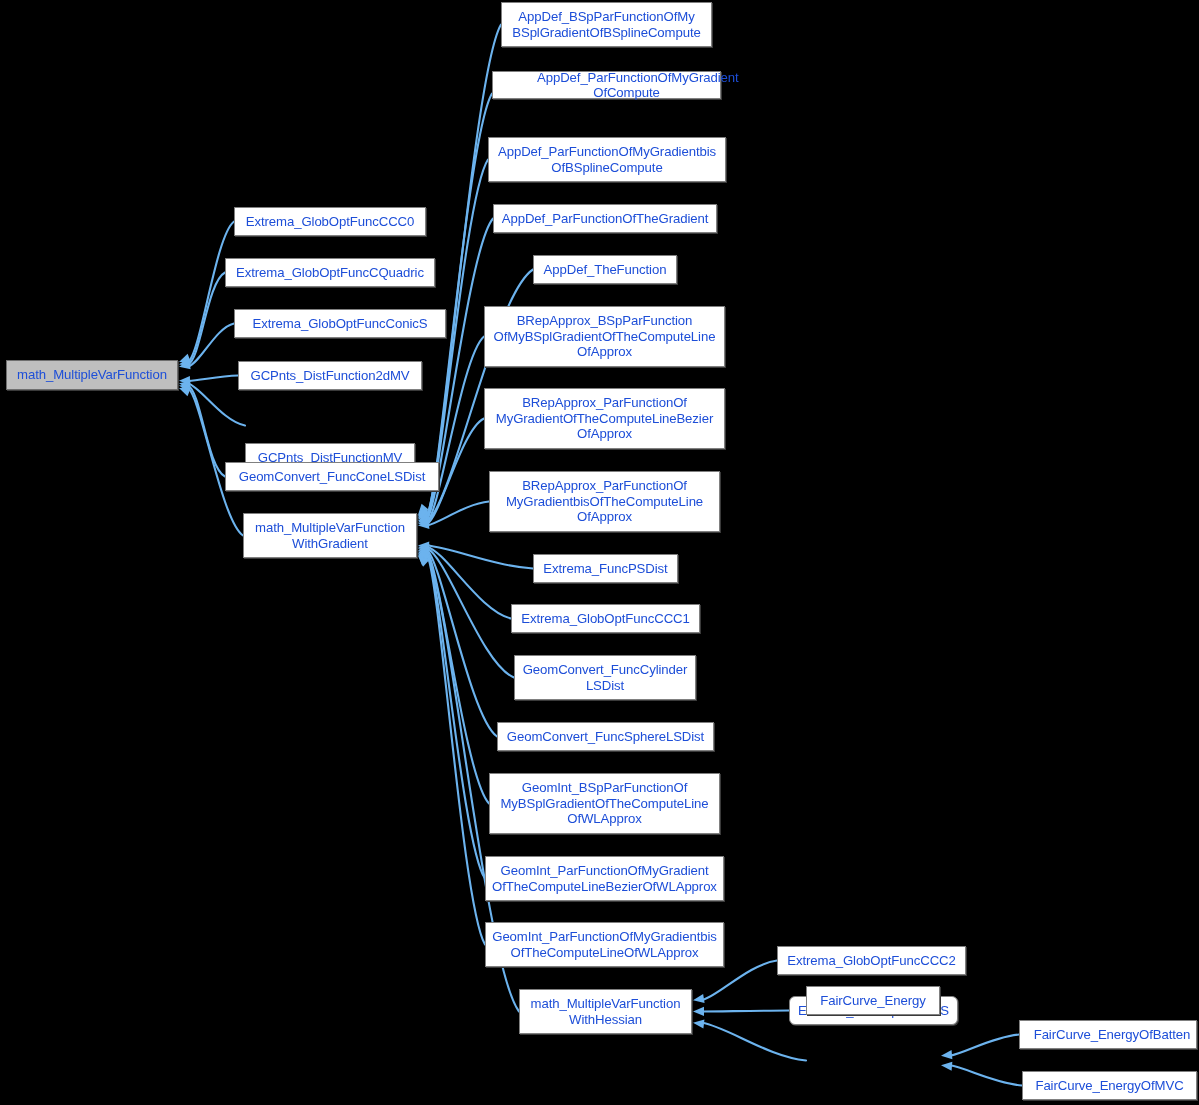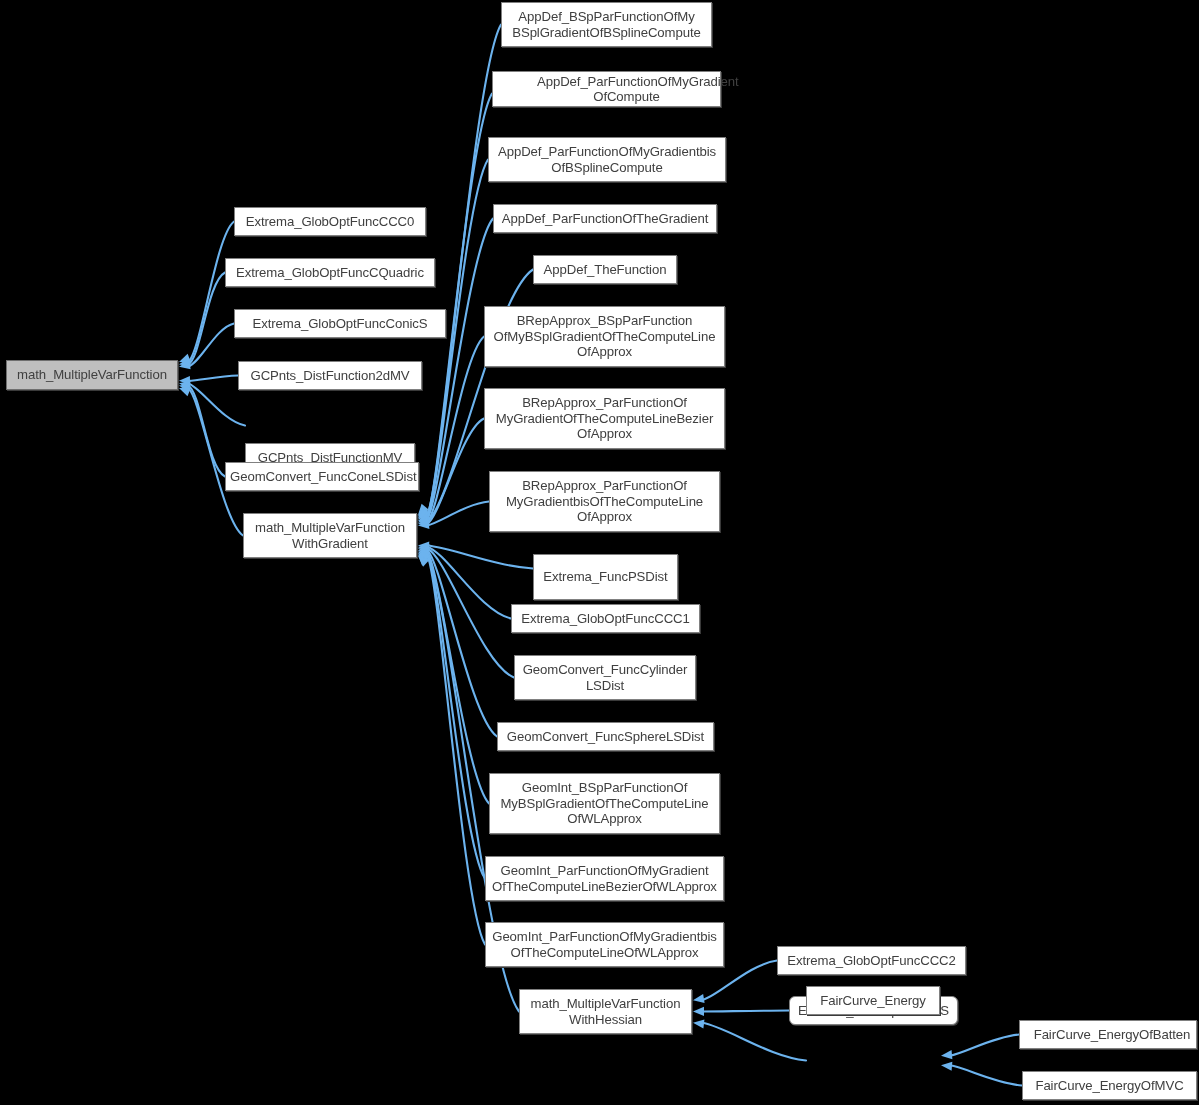--- a/index.html
+++ b/index.html
@@ -22,21 +22,21 @@
     top: 0;
     width: 1199px;
     height: 1105px;
     pointer-events: none;
   }
   .node {
     position: absolute;
     box-sizing: border-box;
     border: 1px solid #808080;
     background: #ffffff;
-    color: #404040;
+    color: #1d4ed8;
     font-size: 13.2px;
     line-height: 15.5px;
     text-align: center;
     display: flex;
     align-items: center;
     justify-content: center;
     padding: 1px 4px;
     box-shadow: 1px 1px 0 0 #3a3a3a;
     white-space: pre-line;
     letter-spacing: -0.1px;
@@ -112,41 +112,41 @@
       <path d="M 1022 1085.5 C 994.46 1083.4833333333333 965.3 1067.35 950 1065.3333333333333" fill="none" stroke="#6cb3ee" stroke-width="2.1" stroke-linecap="round"></path>
       <polygon points="941,1065.3333333333333 952.342761753299,1061.6588597917364 951.5818658965883,1070.8273404453255" fill="#6cb3ee"></polygon>
     </svg>
   <div id="node-layer">
       <div class="node root" style="left: 6px; top: 360px; width: 172px; height: 30px;"><span class="node-label">math_MultipleVarFunction</span></div>
       <div class="node" style="left: 234px; top: 207px; width: 192px; height: 29px;"><span class="node-label">Extrema_GlobOptFuncCCC0</span></div>
       <div class="node" style="left: 225px; top: 258px; width: 210px; height: 29px;"><span class="node-label">Extrema_GlobOptFuncCQuadric</span></div>
       <div class="node" style="left: 234px; top: 309px; width: 212px; height: 29px;"><span class="node-label">Extrema_GlobOptFuncConicS</span></div>
       <div class="node" style="left: 238px; top: 361px; width: 184px; height: 29px;"><span class="node-label">GCPnts_DistFunction2dMV</span></div>
       <div class="node" style="left: 245px; top: 411px; width: 170px; height: 29px; margin-top: 32px;"><span class="node-label">GCPnts_DistFunctionMV</span></div>
-      <div class="node" style="left: 225px; top: 462px; width: 194px; height: 29px;"><span class="node-label">GeomConvert_FuncConeLSDist</span></div>
+      <div class="node" style="left: 225px; top: 462px; width: 214px; height: 29px;"><span class="node-label">GeomConvert_FuncConeLSDist</span></div>
       <div class="node" style="left: 243px; top: 513px; width: 174px; height: 45px;"><span class="node-label">math_MultipleVarFunction
 WithGradient</span></div>
       <div class="node" style="left: 501px; top: 2px; width: 211px; height: 45px;"><span class="node-label">AppDef_BSpParFunctionOfMy
 BSplGradientOfBSplineCompute</span></div>
-      <div class="node" style="left: 492px; top: 71px; width: 229px; height: 36px; padding-left: 44px;"><span class="node-label">AppDef_ParFunctionOfMyGradient
+      <div class="node" style="left: 492px; top: 71px; width: 229px; height: 28px; padding-left: 44px;"><span class="node-label">AppDef_ParFunctionOfMyGradient
 OfCompute</span></div>
       <div class="node" style="left: 488px; top: 137px; width: 238px; height: 45px;"><span class="node-label">AppDef_ParFunctionOfMyGradientbis
 OfBSplineCompute</span></div>
       <div class="node" style="left: 493px; top: 204px; width: 224px; height: 29px;"><span class="node-label">AppDef_ParFunctionOfTheGradient</span></div>
       <div class="node" style="left: 533px; top: 255px; width: 144px; height: 29px;"><span class="node-label">AppDef_TheFunction</span></div>
       <div class="node" style="left: 484px; top: 306px; width: 241px; height: 61px;"><span class="node-label">BRepApprox_BSpParFunction
 OfMyBSplGradientOfTheComputeLine
 OfApprox</span></div>
       <div class="node" style="left: 484px; top: 388px; width: 241px; height: 61px;"><span class="node-label">BRepApprox_ParFunctionOf
 MyGradientOfTheComputeLineBezier
 OfApprox</span></div>
       <div class="node" style="left: 489px; top: 471px; width: 231px; height: 61px;"><span class="node-label">BRepApprox_ParFunctionOf
 MyGradientbisOfTheComputeLine
 OfApprox</span></div>
-      <div class="node" style="left: 533px; top: 554px; width: 145px; height: 46px; text-align: center;"><span class="node-label">Extrema_FuncPSDist</span></div>
+      <div class="node" style="left: 533px; top: 554px; width: 145px; height: 29px; text-align: center;"><span class="node-label">Extrema_FuncPSDist</span></div>
       <div class="node" style="left: 511px; top: 604px; width: 189px; height: 29px;"><span class="node-label">Extrema_GlobOptFuncCCC1</span></div>
       <div class="node" style="left: 514px; top: 655px; width: 182px; height: 45px;"><span class="node-label">GeomConvert_FuncCylinder
 LSDist</span></div>
       <div class="node" style="left: 497px; top: 722px; width: 217px; height: 29px;"><span class="node-label">GeomConvert_FuncSphereLSDist</span></div>
       <div class="node" style="left: 489px; top: 773px; width: 231px; height: 61px;"><span class="node-label">GeomInt_BSpParFunctionOf
 MyBSplGradientOfTheComputeLine
 OfWLApprox</span></div>
       <div class="node" style="left: 485px; top: 856px; width: 239px; height: 45px;"><span class="node-label">GeomInt_ParFunctionOfMyGradient
 OfTheComputeLineBezierOfWLApprox</span></div>
       <div class="node" style="left: 485px; top: 922px; width: 239px; height: 45px;"><span class="node-label">GeomInt_ParFunctionOfMyGradientbis

